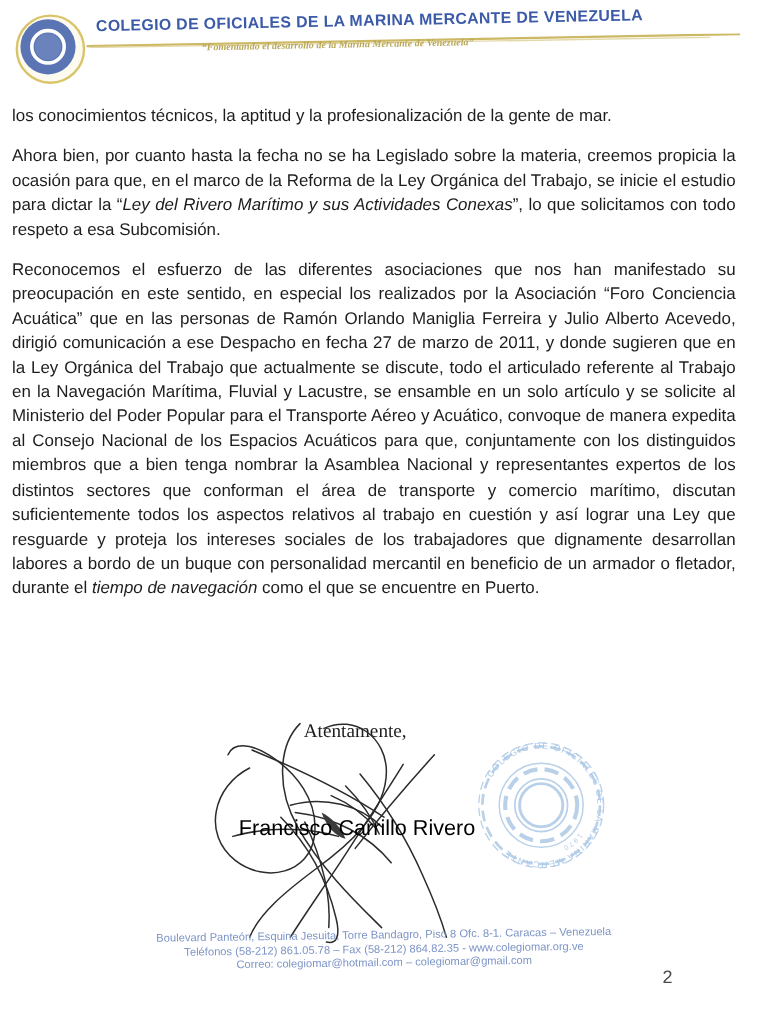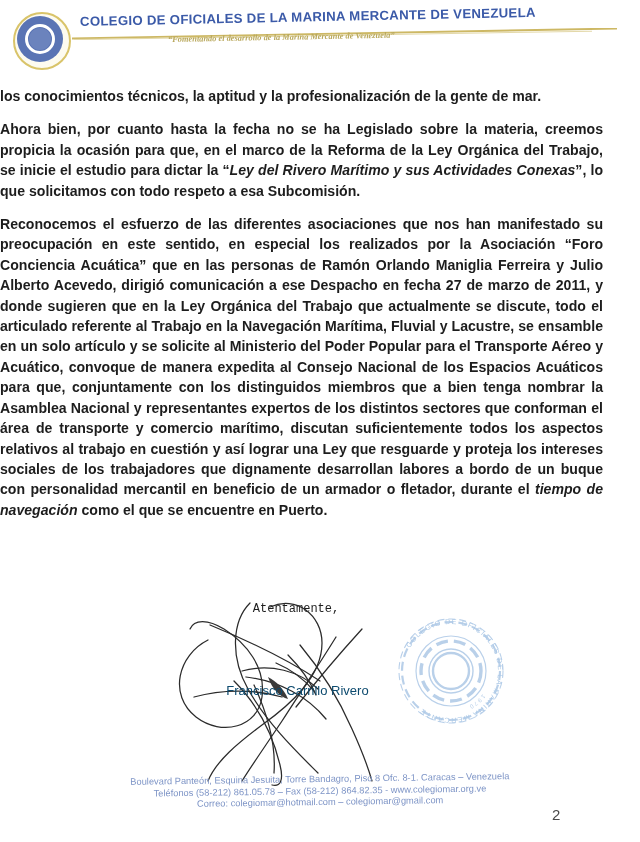--- a/index.html
+++ b/index.html
@@ -92,24 +92,23 @@
     font-size: 8.4px;
     color: #b9a85c;
     white-space: nowrap;
     transform: rotate(-1.1deg);
     transform-origin: left center;
   }
 
   
   #body-text {
     position: absolute;
-    left: 0;
+    left: 10px;
     top: 86px;
     width: 603px;
-    font-weight: bold;
   }
   .para {
     font-family: "Liberation Sans", sans-serif;
     font-size: 14.1px;
     line-height: 20.4px;
     color: #1d1d1d;
     text-align: justify;
     margin: 0 0 13px 0;
     -webkit-font-smoothing: none;
   }
@@ -122,38 +121,38 @@
 
   
   #signature-block {
     position: absolute;
     left: 196px;
     top: 601px;
     width: 200px;
     text-align: center;
   }
   #signature-block .sig-line {
-    font-family: Liberation Mono, monospace;
-    font-size: 12px;
+    font-family: Liberation Serif, serif;
+    font-size: 16px;
     line-height: 17.5px;
     color: #1d1d1d;
     white-space: nowrap;
   }
   #signer-name-block {
     position: absolute;
     left: 190px;
     top: 682px;
     width: 215px;
     text-align: center;
   }
   #signer-name-block .sig-line {
     font-family: "Liberation Sans", sans-serif;
-    font-size: 13px;
+    font-size: 18px;
     line-height: 17.5px;
-    color: #0c4a6e;
+    color: #000000;
     white-space: nowrap;
   }
 
   
   #ink-signature {
     position: absolute;
     left: 150px;
     top: 585px;
     width: 260px;
     height: 205px;

